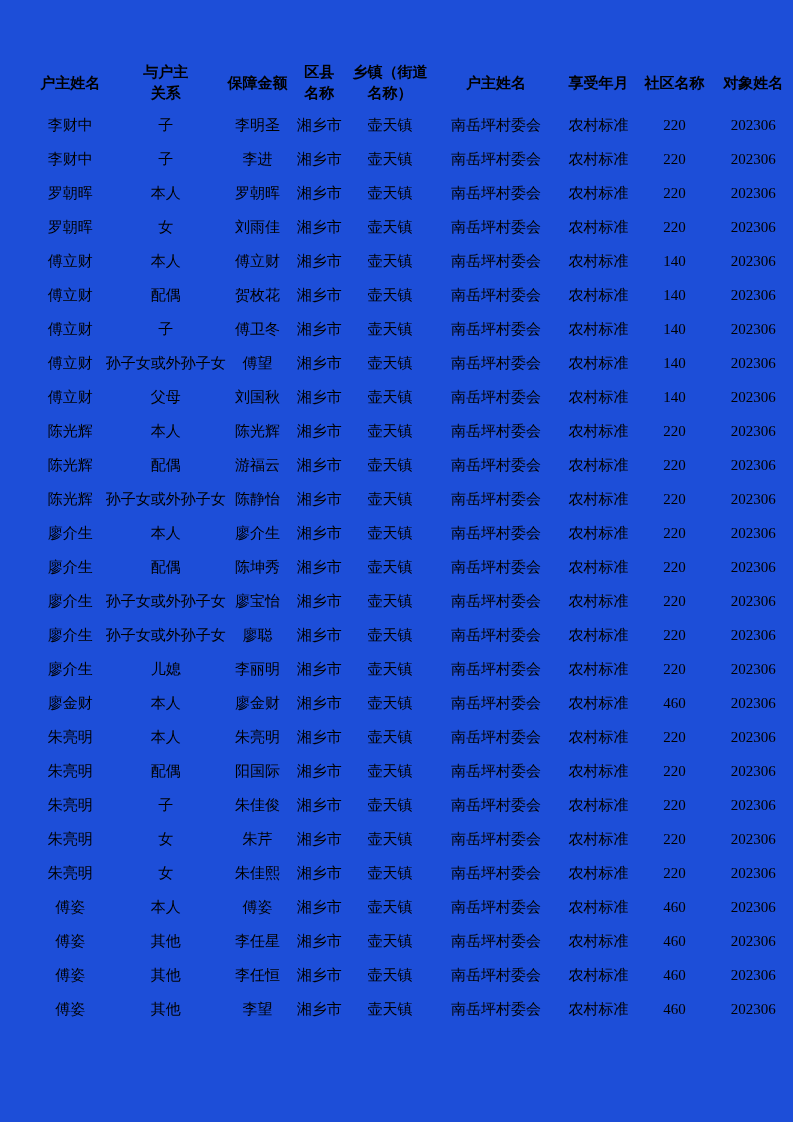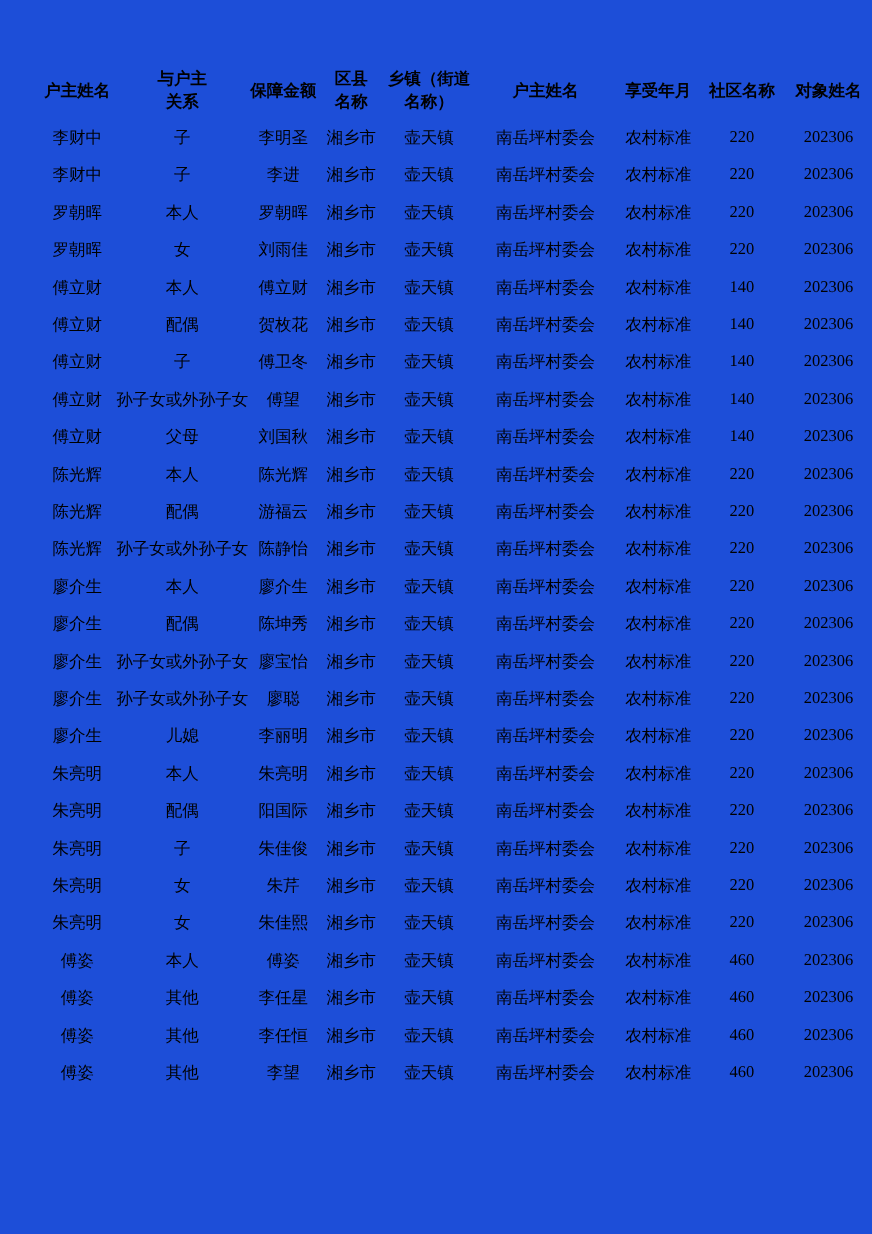--- a/index.html
+++ b/index.html
@@ -266,20 +266,31 @@
           <td>儿媳</td>
           <td>李丽明</td>
           <td>湘乡市</td>
           <td>壶天镇</td>
           <td>南岳坪村委会</td>
           <td>农村标准</td>
           <td>220</td>
           <td>202306</td>
         </tr>
         <tr>
+          <td>廖金财</td>
+          <td>本人</td>
+          <td>廖金财</td>
+          <td>湘乡市</td>
+          <td>壶天镇</td>
+          <td>南岳坪村委会</td>
+          <td>农村标准</td>
+          <td>460</td>
+          <td>202306</td>
+        </tr>
+        <tr>
           <td>朱亮明</td>
           <td>本人</td>
           <td>朱亮明</td>
           <td>湘乡市</td>
           <td>壶天镇</td>
           <td>南岳坪村委会</td>
           <td>农村标准</td>
           <td>220</td>
           <td>202306</td>
         </tr>

